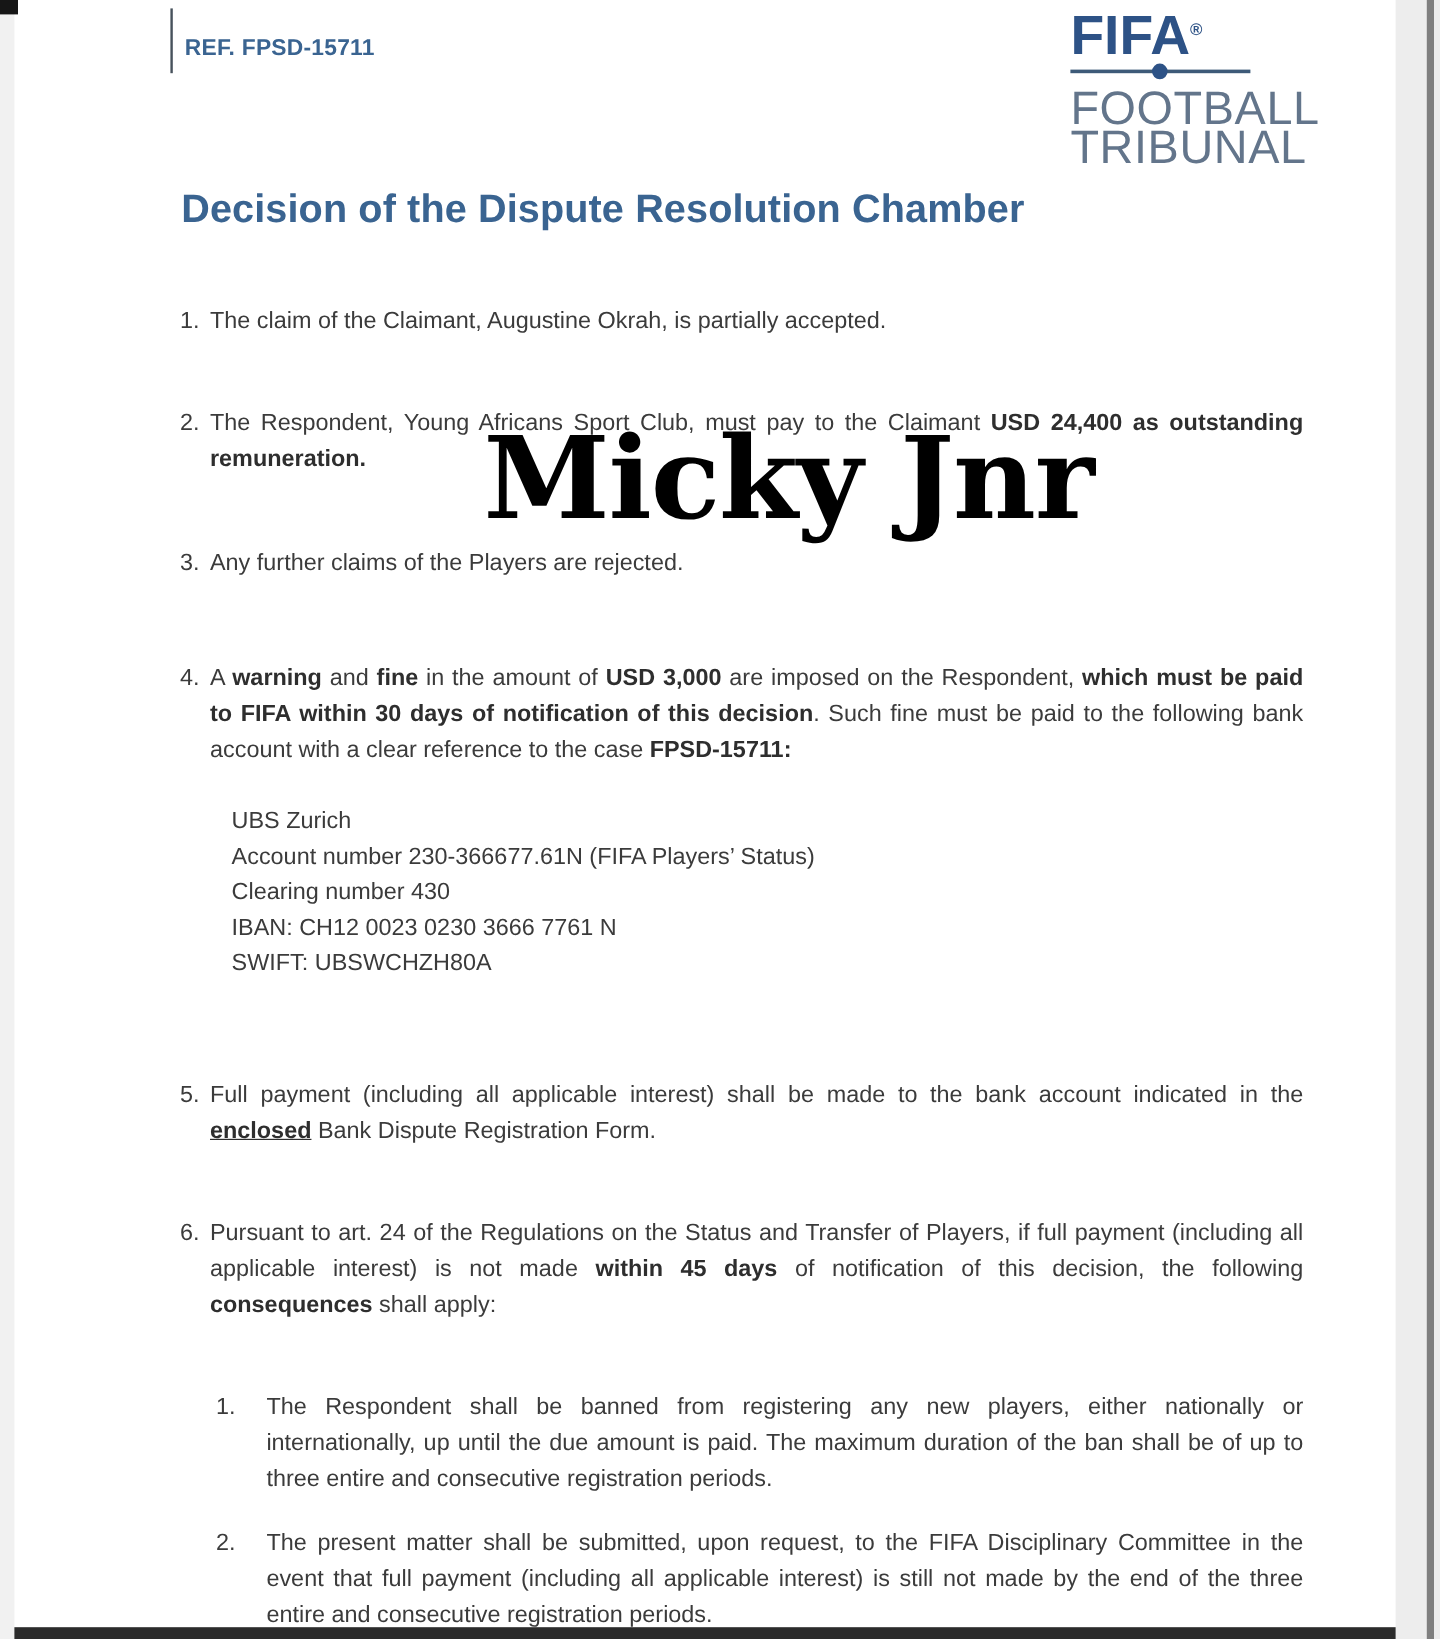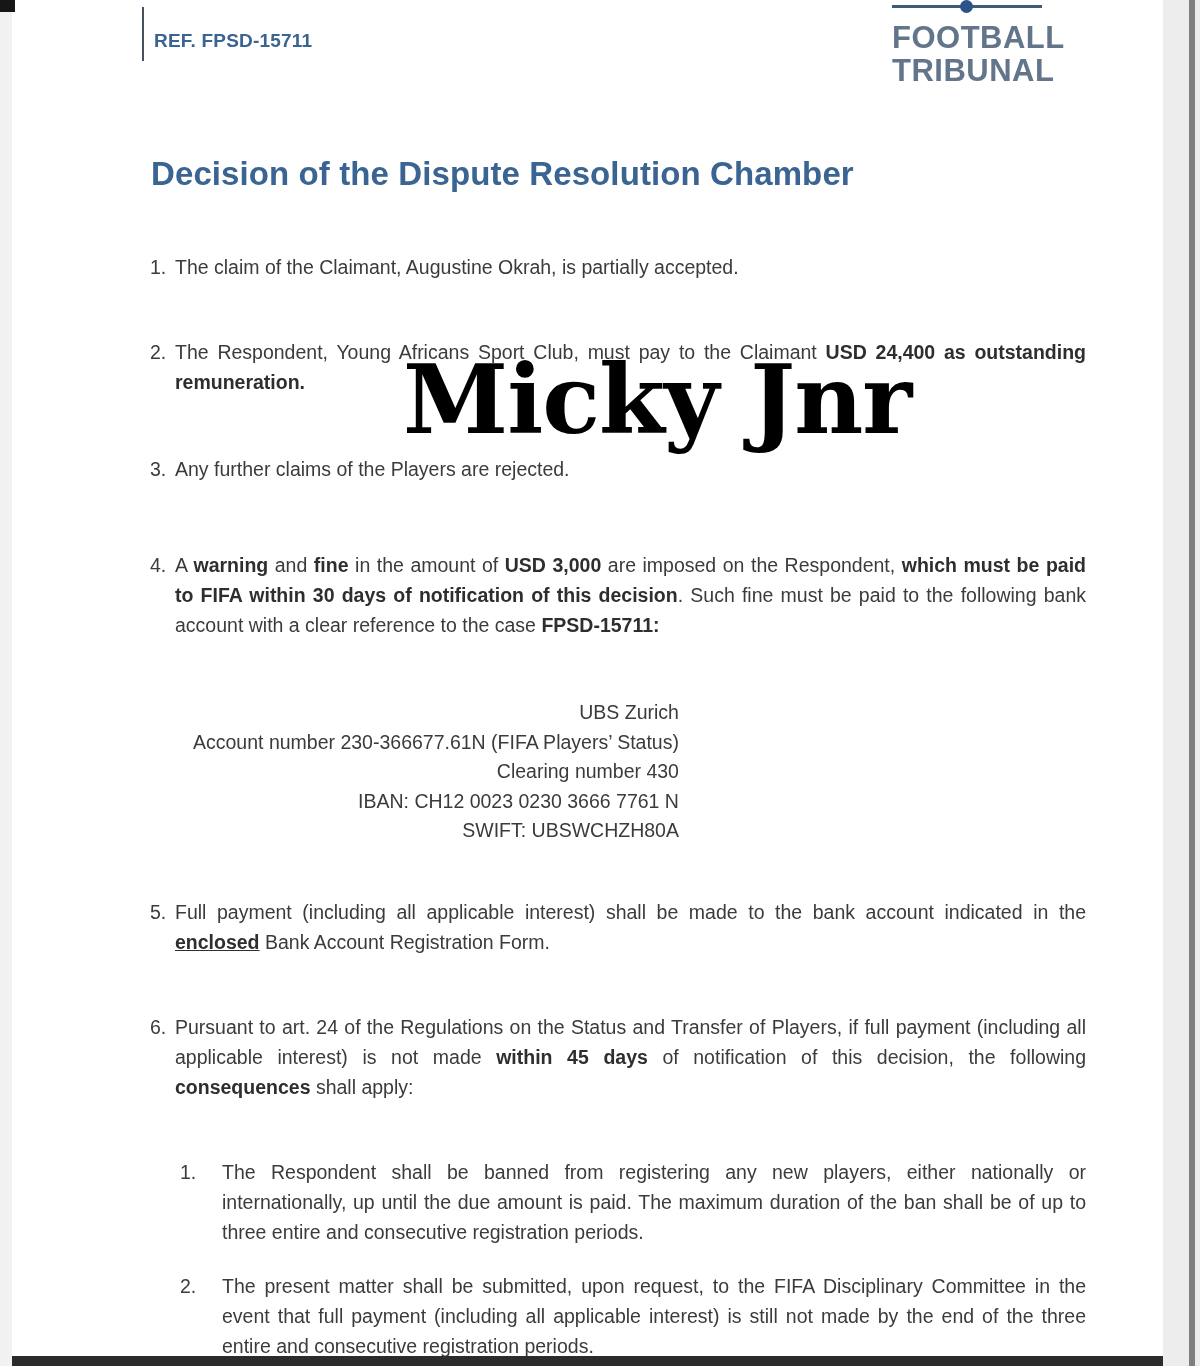--- a/index.html
+++ b/index.html
@@ -47,24 +47,23 @@
   .logo-brand{
     font-size:46px;font-weight:bold;line-height:48px;
     color:var(--logo-blue,#2d5286);
     letter-spacing:0px;
   }
   .logo-reg{font-size:14px;vertical-align:super;font-weight:bold;}
   .logo-divider{position:relative;margin-top:5px;height:3px;background:#3d5a78;width:150px;}
   .logo-dot{position:absolute;left:68px;top:-5px;width:13px;height:13px;border-radius:50%;background:#2d5286;}
   .logo-subtitle{
     margin-top:13px;
-    font-size:31px;line-height:33px;
+    font-size:39px;line-height:33px;
     color:var(--logo-subtitle,#63758b);
     letter-spacing:0.5px;
-    font-weight:bold;
   }
 
   .doc-title{
     position:absolute;left:151px;top:155px;
     font-size:33px;font-weight:bold;
     color:var(--heading-blue,#3a6491);
     letter-spacing:0.1px;
   }
 
   
@@ -76,39 +75,39 @@
   .ditem{left:150px;width:936px;}
   .citem{left:180px;width:906px;}
   .ditem .num,.citem .num{position:absolute;left:0;top:0;}
   .ditem .txt{margin-left:25px;text-align:justify;}
   .citem .txt{margin-left:42px;text-align:justify;}
   .txt .b{font-weight:bold;color:#2e2e2e;}
   .txt .u{text-decoration:underline;}
 
   
   .bank{
-    position:absolute;left:193px;top:698px;
+    position:absolute;left:193px;top:670px;
     font-size:19.5px;line-height:29.5px;
     color:var(--body-text,#3b3b3b);
-    text-align:right;
   }
 </style>
 </head>
 <body>
 
 <div id="page">
 
   <div class="watermark">Micky Jnr</div>
 
   <div class="content">
 
     <div class="ref-line"></div>
     <div class="ref-text">REF. FPSD-15711</div>
 
     <div class="logo">
+      <div class="logo-brand"><span>FIFA</span><span class="logo-reg">®</span></div>
       <div class="logo-divider">
           <span class="logo-dot"></span>
         </div>
       <div class="logo-subtitle">
         <div>FOOTBALL</div>
         <div>TRIBUNAL</div>
       </div>
     </div>
 
     <div class="doc-title">Decision of the Dispute Resolution Chamber</div>
@@ -125,21 +124,21 @@
         <div class="ditem" style="top: 454px;">
           <span class="num">3.</span>
           <div class="txt"><span>Any further claims of the Players are rejected.</span></div>
         </div>
         <div class="ditem" style="top: 550px;">
           <span class="num">4.</span>
           <div class="txt"><span>A </span><span class="b">warning</span><span> and </span><span class="b">fine</span><span> in the amount of </span><span class="b">USD 3,000</span><span> are imposed on the Respondent, </span><span class="b">which must be paid to FIFA within 30 days of notification of this decision</span><span>. Such fine must be paid to the following bank account with a clear reference to the case </span><span class="b">FPSD-15711:</span></div>
         </div>
         <div class="ditem" style="top: 897px;">
           <span class="num">5.</span>
-          <div class="txt"><span>Full payment (including all applicable interest) shall be made to the bank account indicated in the </span><span class="b u">enclosed</span><span> Bank Account Registration Form.</span></div>
+          <div class="txt"><span>Full payment (including all applicable interest) shall be made to the bank account indicated in the </span><span class="b u">enclosed</span><span> Bank Dispute Registration Form.</span></div>
         </div>
         <div class="ditem" style="top: 1012px;">
           <span class="num">6.</span>
           <div class="txt"><span>Pursuant to art. 24 of the Regulations on the Status and Transfer of Players, if full payment (including all applicable interest) is not made </span><span class="b">within 45 days</span><span> of notification of this decision, the following </span><span class="b">consequences</span><span> shall apply:</span></div>
         </div>
       </div>
 
     <div class="bank" id="bank-details">
         <div>UBS Zurich</div>
         <div>Account number 230-366677.61N (FIFA Players’ Status)</div>

